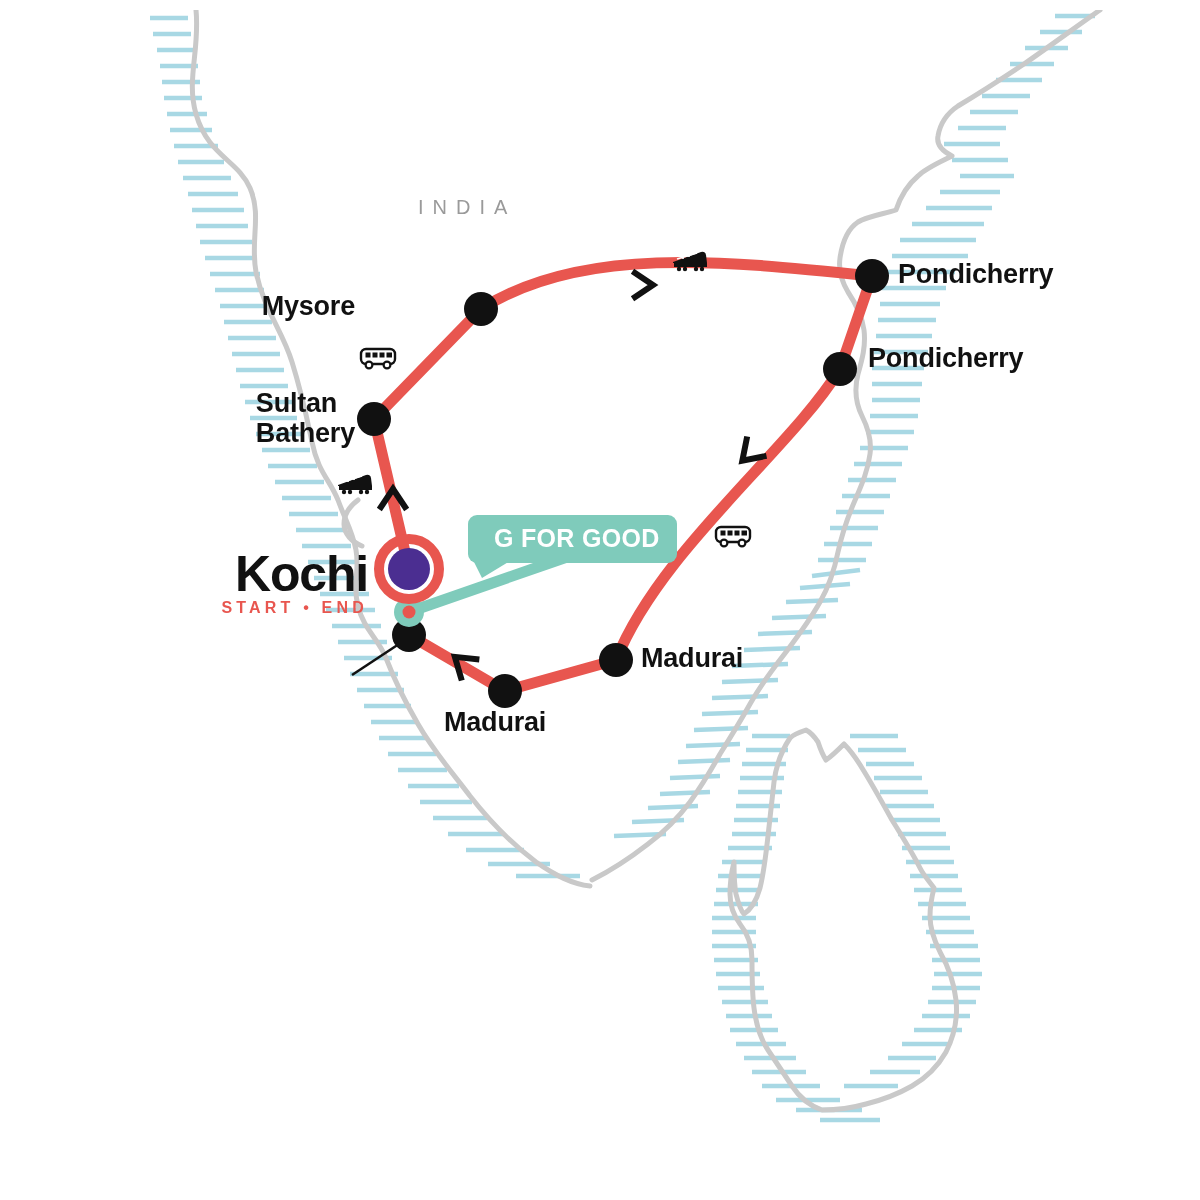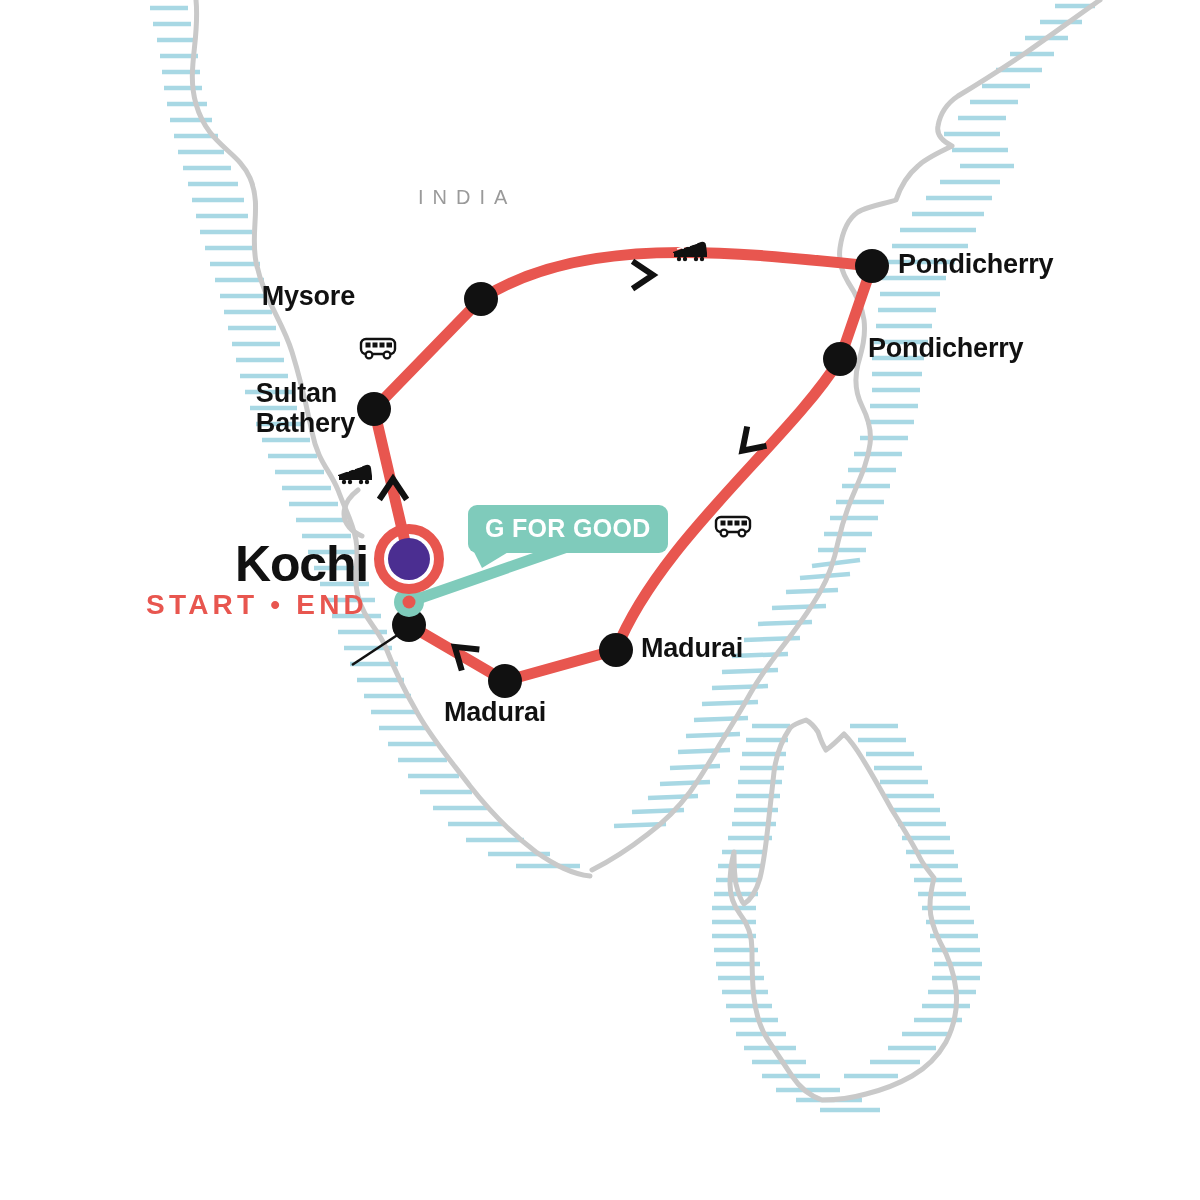--- a/index.html
+++ b/index.html
@@ -1,35 +1,35 @@
 <!DOCTYPE html>
 <html><head>
 <meta charset="utf-8">
 <style>
   html,body{margin:0;padding:0;background:#ffffff;}
   body{width:1200px;height:1200px;overflow:hidden;
        font-family:"Liberation Sans","DejaVu Sans",sans-serif;}
-  #map-root{position:relative;width:1200px;height:1056px;background:#fff;}
+  #map-root{position:relative;width:1200px;height:1056px;background:#fff;margin-top:10px;}
   #map-svg{position:absolute;left:0;top:0;width:1200px;height:1200px;}
 
   .lbl{position:absolute;white-space:nowrap;font-weight:bold;color:#111111;
        letter-spacing:-0.2px;line-height:1.02;}
   .lbl-city{font-size:27px;}
   .lbl-2line{font-size:27px;line-height:1.12;}
 
   #country-label{position:absolute;font-size:20px;color:#9a9a9a;
       letter-spacing:9px;font-weight:400;}
 
   #kochi-name{position:absolute;font-size:50px;font-weight:bold;color:#111;
       letter-spacing:-1.2px;text-align:left;}
-  #kochi-sub{position:absolute;font-size:28px;font-weight:bold;color:#e8564f;
+  #kochi-sub{position:absolute;font-size:16px;font-weight:bold;color:#e8564f;
       letter-spacing:4.2px;text-align:right;}
 
   #gfg-badge{position:absolute;background:#7fcbbb;border-radius:9px;
-      padding:9px 17px 10px 17px;color:#ffffff;font-size:25px;font-weight:bold;
+      padding:9px 17px 10px 26px;color:#ffffff;font-size:25px;font-weight:bold;
       letter-spacing:0.3px;}
 </style>
 </head>
 <body>
 
 <div id="map-root">
 
   <svg id="map-svg" viewBox="0 0 1200 1200">
     <defs>
       <g id="glyph-train">

